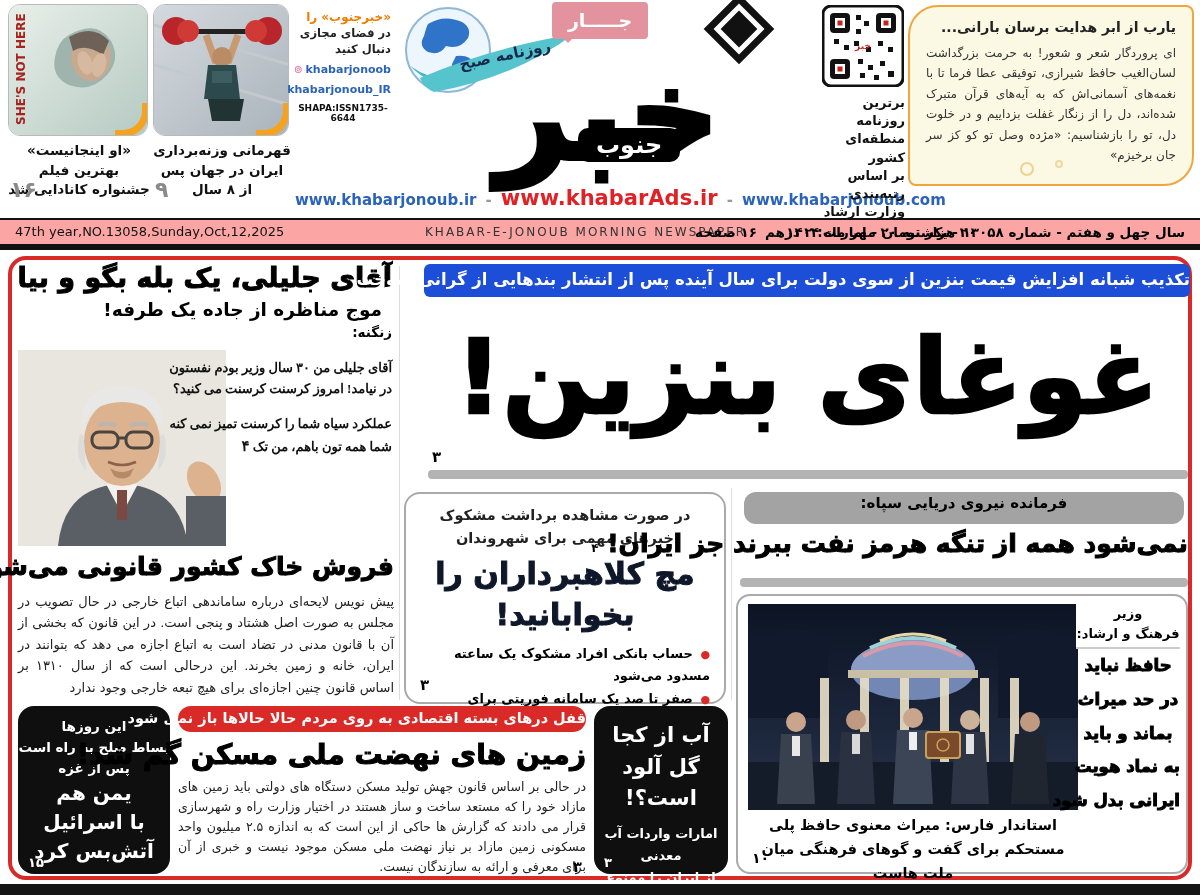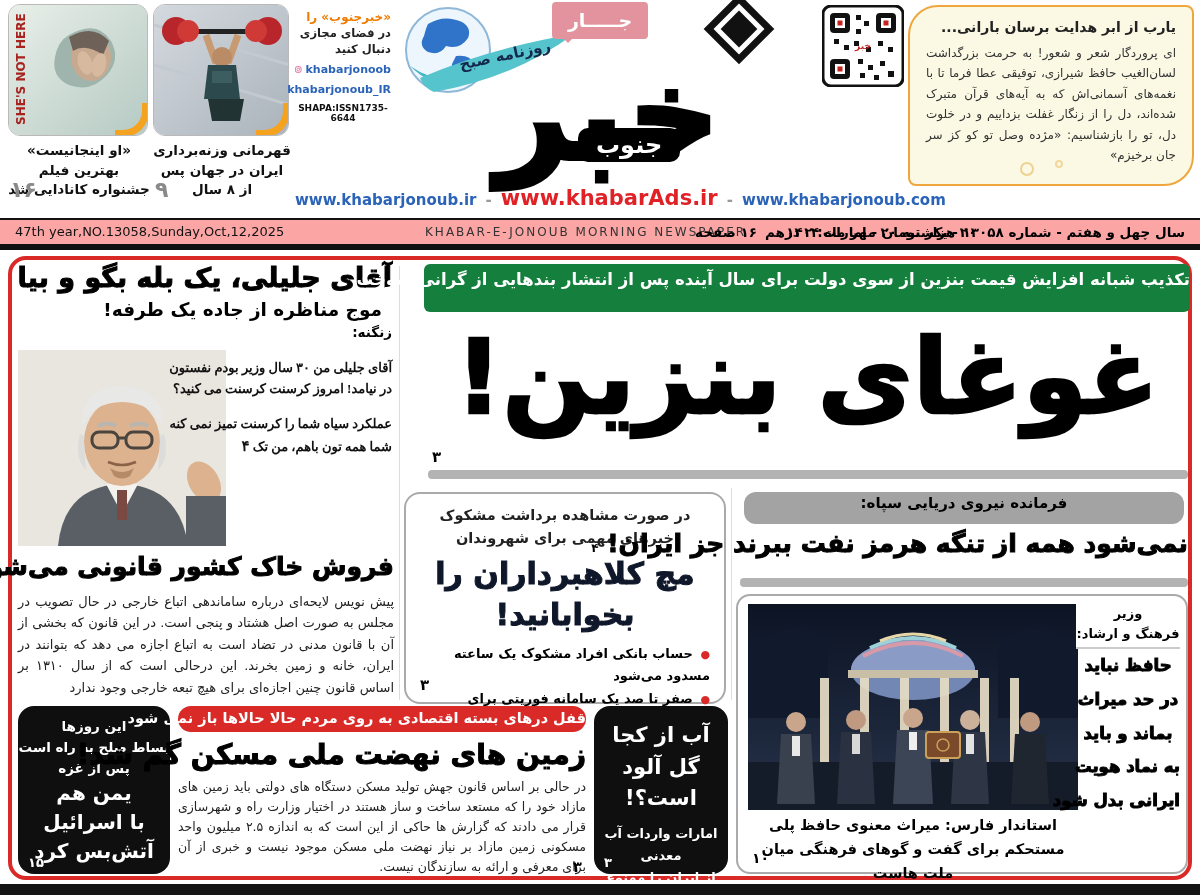--- a/index.html
+++ b/index.html
@@ -71,21 +71,21 @@
   .jalili { position:absolute; left:18px; top:262px; width:374px; height:284px; }
   .jalili .h { font-size:27px; color:#000; text-align:center; direction:rtl; white-space:nowrap; }
   .jalili .sh { font-size:18.5px; font-weight:bold; text-align:left; direction:rtl; margin:6px 10px 0 0; padding-left:6px; text-align:right; }
   .jalili .sp { font-size:13.5px; font-weight:bold; direction:rtl; text-align:right; margin-top:4px; }
   .jalili .quotes { position:absolute; right:0; top:96px; width:232px; direction:rtl; text-align:right; }
   .jalili .q { font-size:13px; font-weight:bold; line-height:1.6; color:#111; margin-bottom:14px;font-family:Liberation Serif, serif; }
   .jalili .pg { font-size:15px; font-weight:bold; }
   .portrait { position:absolute; left:0; bottom:0; }
 
   
-  .fuel-kicker { position:absolute; left:424px; top:264px; width:766px; height:48px; background:#15803d; border-radius:6px;
+  .fuel-kicker { position:absolute; left:424px; top:264px; width:766px; height:33px; background:#1d4ed8; border-radius:6px;
                  color:#fff; font-size:16.5px; font-weight:bold; text-align:center; line-height:32px; direction:rtl; white-space:nowrap; }
   .fuel-head { position:absolute; left:424px; top:302px; width:766px; height:160px; font-size:104px; color:#000;
                text-align:center; line-height:150px; direction:rtl; white-space:nowrap; }
   .fuel-pg { position:absolute; left:432px; top:448px; font-size:15px; font-weight:bold; }
   .gbar1 { position:absolute; left:428px; top:470px; width:760px; height:9px; background:#b3b3b3; border-radius:4px; }
 
   
   .soil { position:absolute; left:18px; top:552px; width:376px; direction:rtl; }
   .soil .h { font-size:25px; color:#000; white-space:nowrap; margin-bottom:10px; }
   .soil .b { font-size:13px; color:#222; text-align:justify; line-height:1.65; }
@@ -273,20 +273,27 @@
         <rect x="59" y="13" width="10" height="10"></rect>
         <rect x="13" y="59" width="10" height="10"></rect>
       </g>
     <g fill="#c4231f">
         <rect x="15.5" y="15.5" width="5" height="5"></rect>
         <rect x="61.5" y="15.5" width="5" height="5"></rect>
         <rect x="15.5" y="61.5" width="5" height="5"></rect>
       </g>
     <text x="41" y="44" text-anchor="middle" font-size="9" font-weight="bold" fill="#c4231f">خبر</text>
   </svg>
+  <div class="ranking">
+    <span>برترین روزنامه</span>
+    <span>منطقه‌ای کشور</span>
+    <span>بر اساس</span>
+    <span>رتبه‌بندی</span>
+    <span>وزارت ارشاد</span>
+  </div>
 
   <div class="prayer">
     <div class="t">یارب از ابر هدایت برسان بارانی...</div>
     <div class="b">ای پروردگار شعر و شعور! به حرمت بزرگداشت لسان‌الغیب حافظ شیرازی، توفیقی عطا فرما تا با نغمه‌های آسمانی‌اش که به آیه‌های قرآن متبرک شده‌اند، دل را از زنگار غفلت بزداییم و در خلوت دل، تو را بازشناسیم: «مژده وصل تو کو کز سر جان برخیزم»</div>
     <div class="dec"></div>
     <div class="dec2"></div>
   </div>
 
   <div class="dateline">
     <div class="dl-en">47th year,NO.13058,Sunday,Oct,12,2025</div>

